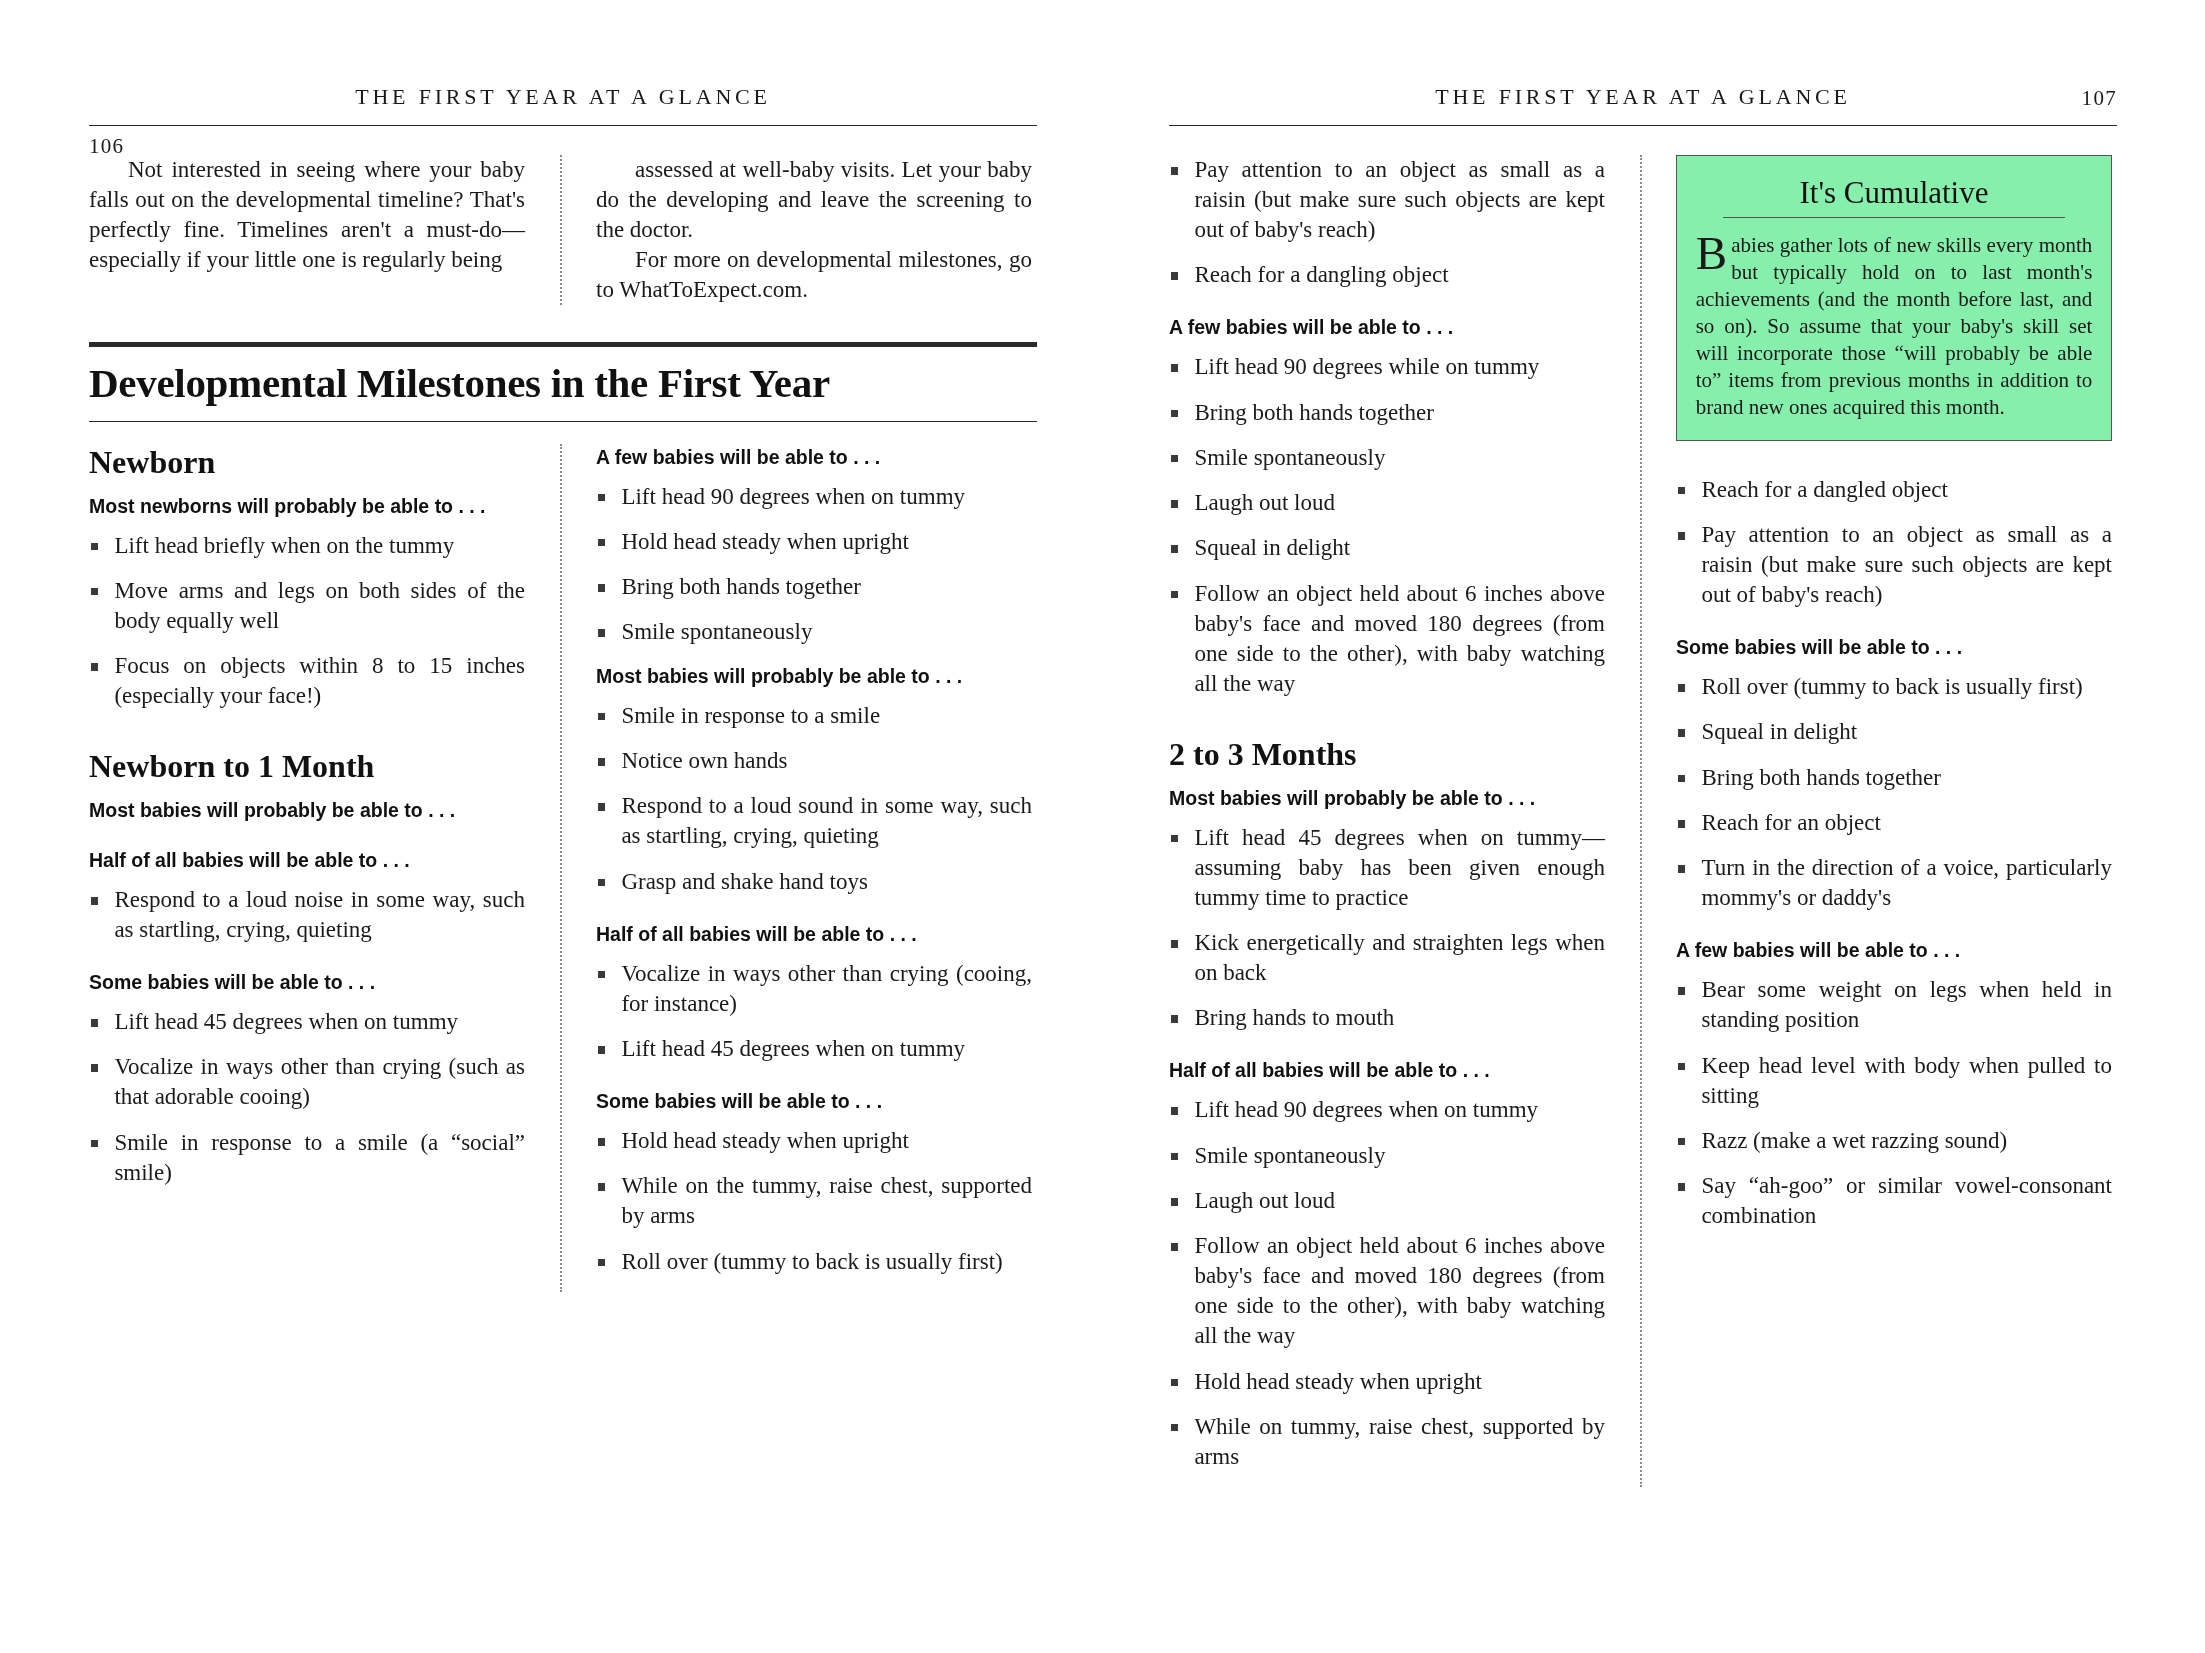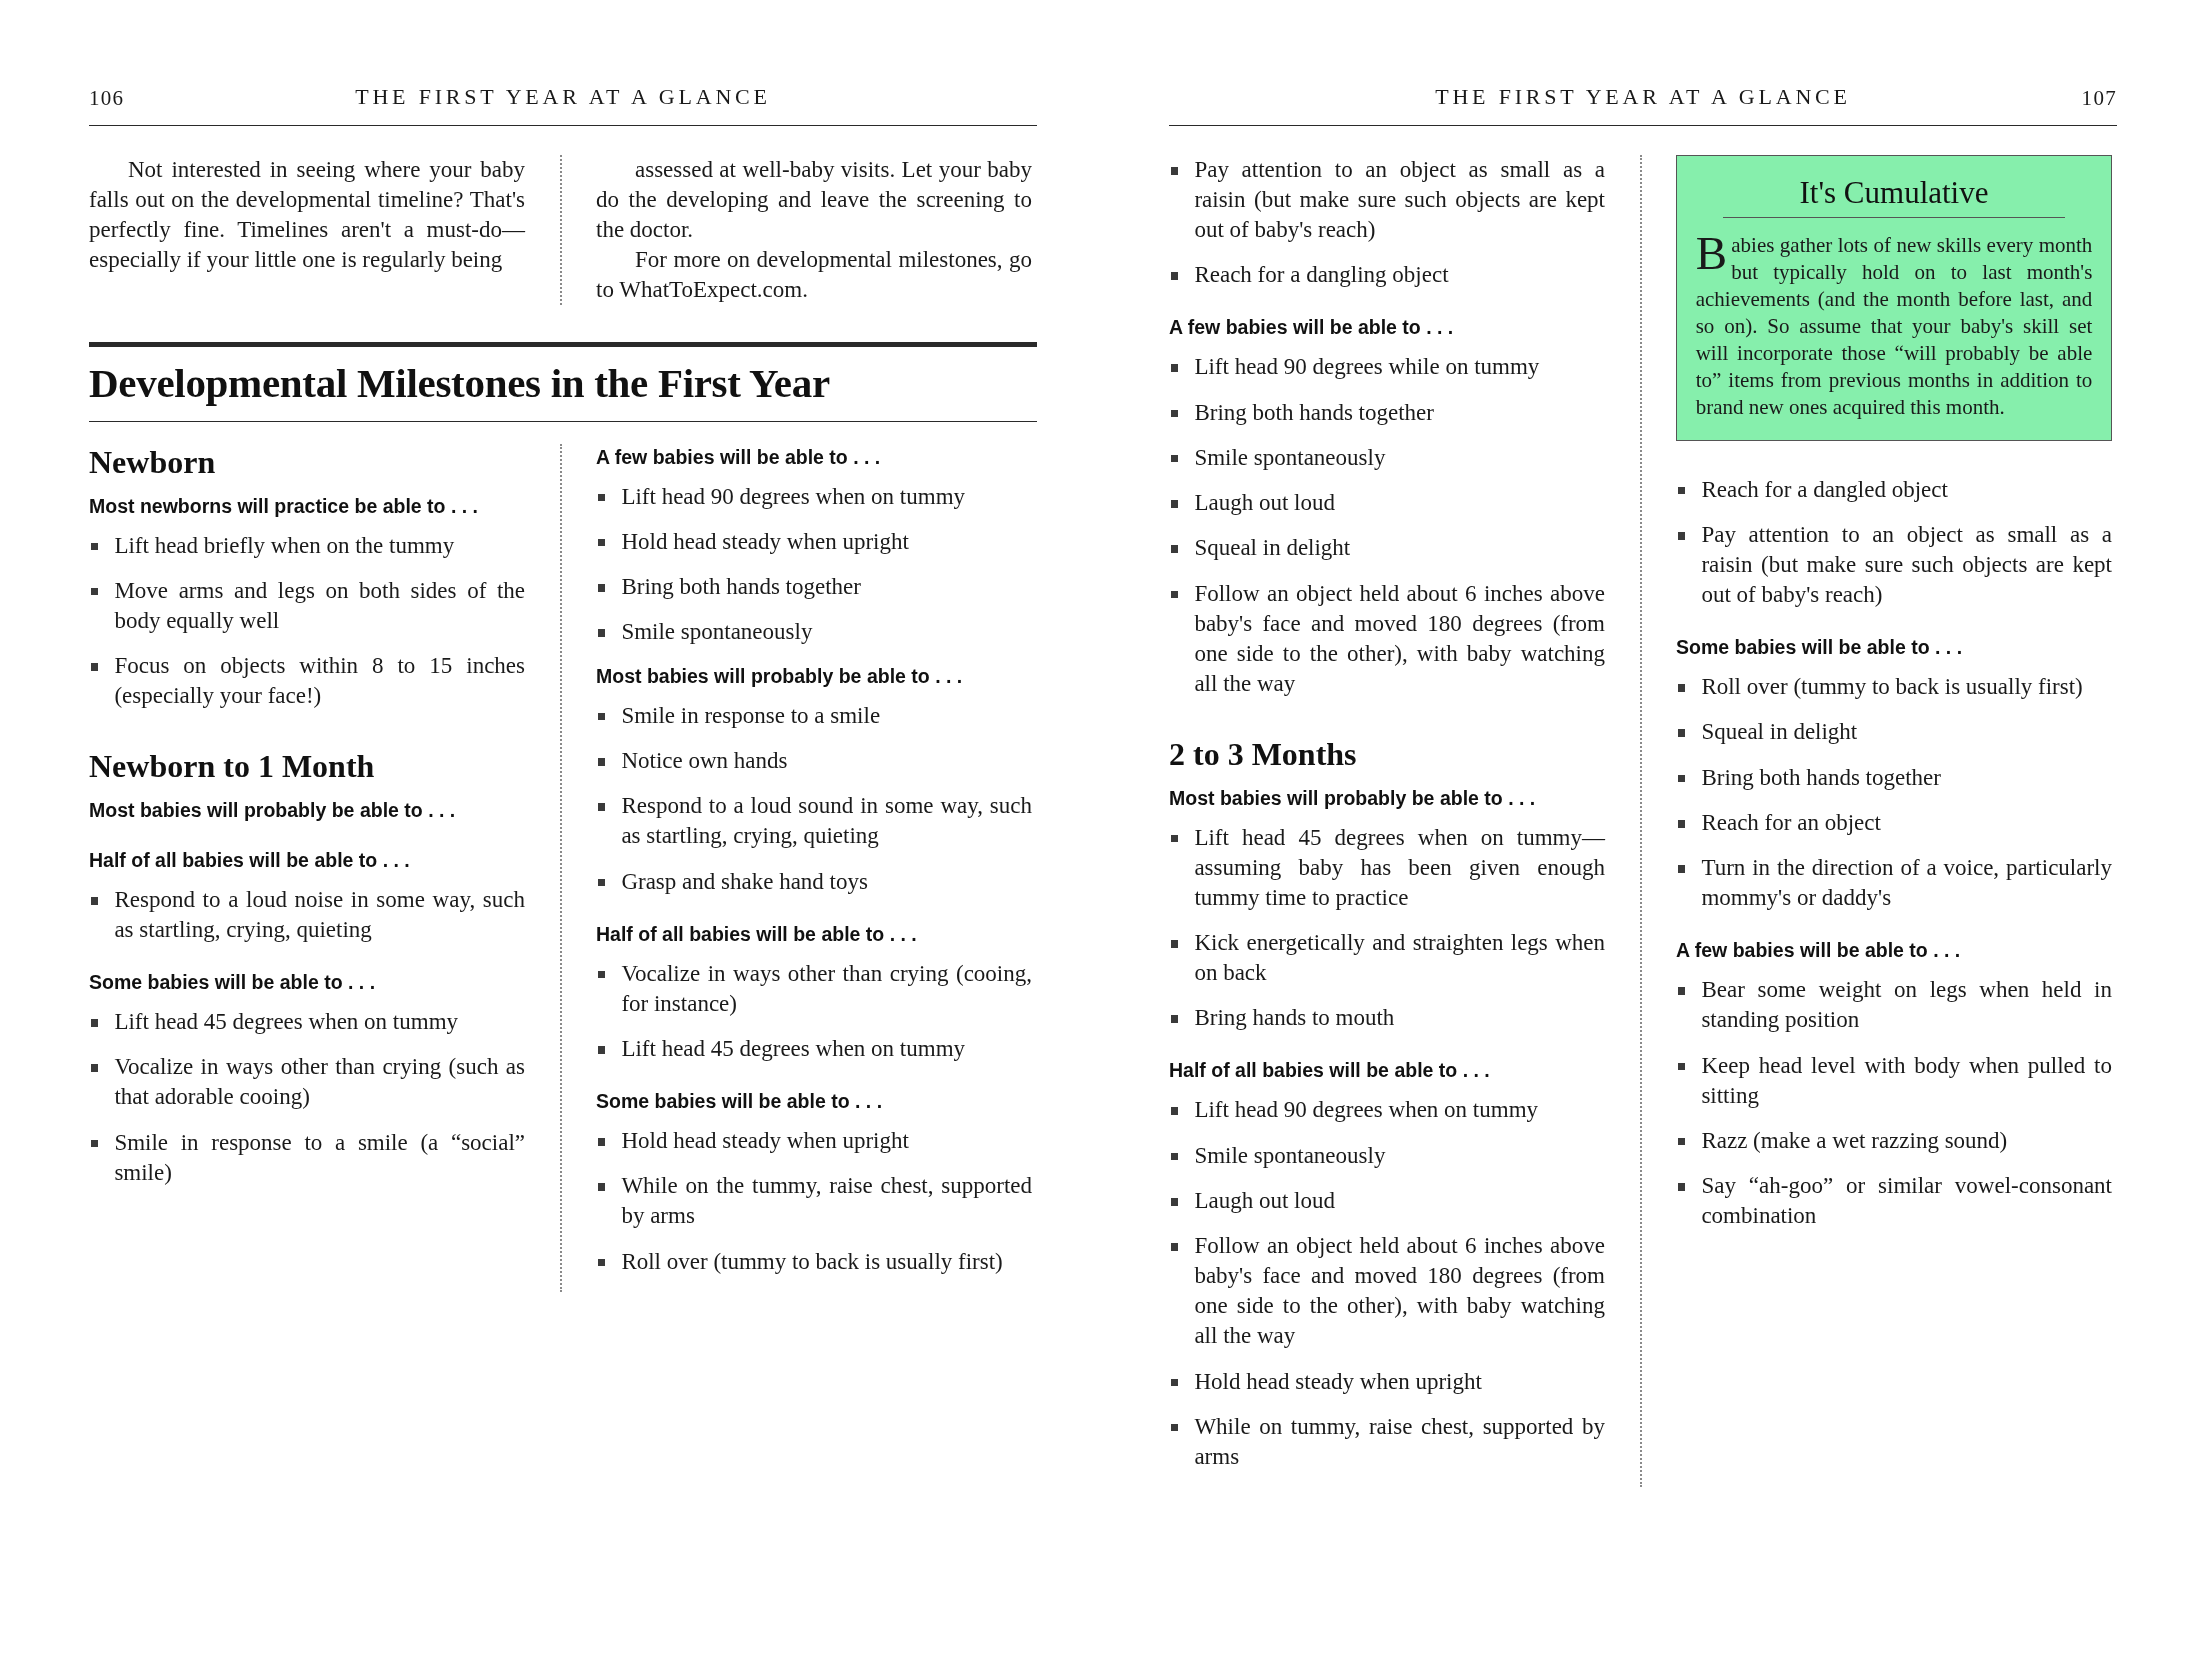--- a/index.html
+++ b/index.html
@@ -48,21 +48,21 @@
     color: #1a1a1a;
     padding-top: 3.4px;
   }
   .folio {
     position: absolute;
     top: 5.1px;
     font-size: 21px;
     letter-spacing: 1.3px;
     color: #1a1a1a;
   }
-  .folio-left  { left: 0; }
+  .folio-left  { left: 0; margin-top: 48px; }
   .folio-right { right: 0; }
 
   
   .cols {
     display: flex;
     position: relative;
   }
   .col {
     width: 436px;
   }
@@ -215,21 +215,21 @@
 
     <div class="section-head-wrap">
       <h1 class="section-title">Developmental Milestones in the First Year</h1>
     </div>
     <div class="section-rule-bottom"></div>
 
     <div class="cols">
       <div class="col">
 
         <h2 class="age-head">Newborn</h2>
-        <div class="sub-head">Most newborns will practice be able to . . .</div>
+        <div class="sub-head">Most newborns will probably be able to . . .</div>
         <ul class="milestones">
           <li>Lift head briefly when on the tummy</li>
           <li>Move arms and legs on both sides of the body equally well</li>
           <li>Focus on objects within 8 to 15 inches (especially your face!)</li>
         </ul>
 
         <h2 class="age-head spaced">Newborn to 1 Month</h2>
         <div class="sub-head">Most babies will probably be able to . . .</div>
 
         <div class="sub-head spaced">Half of all babies will be able to . . .</div>

